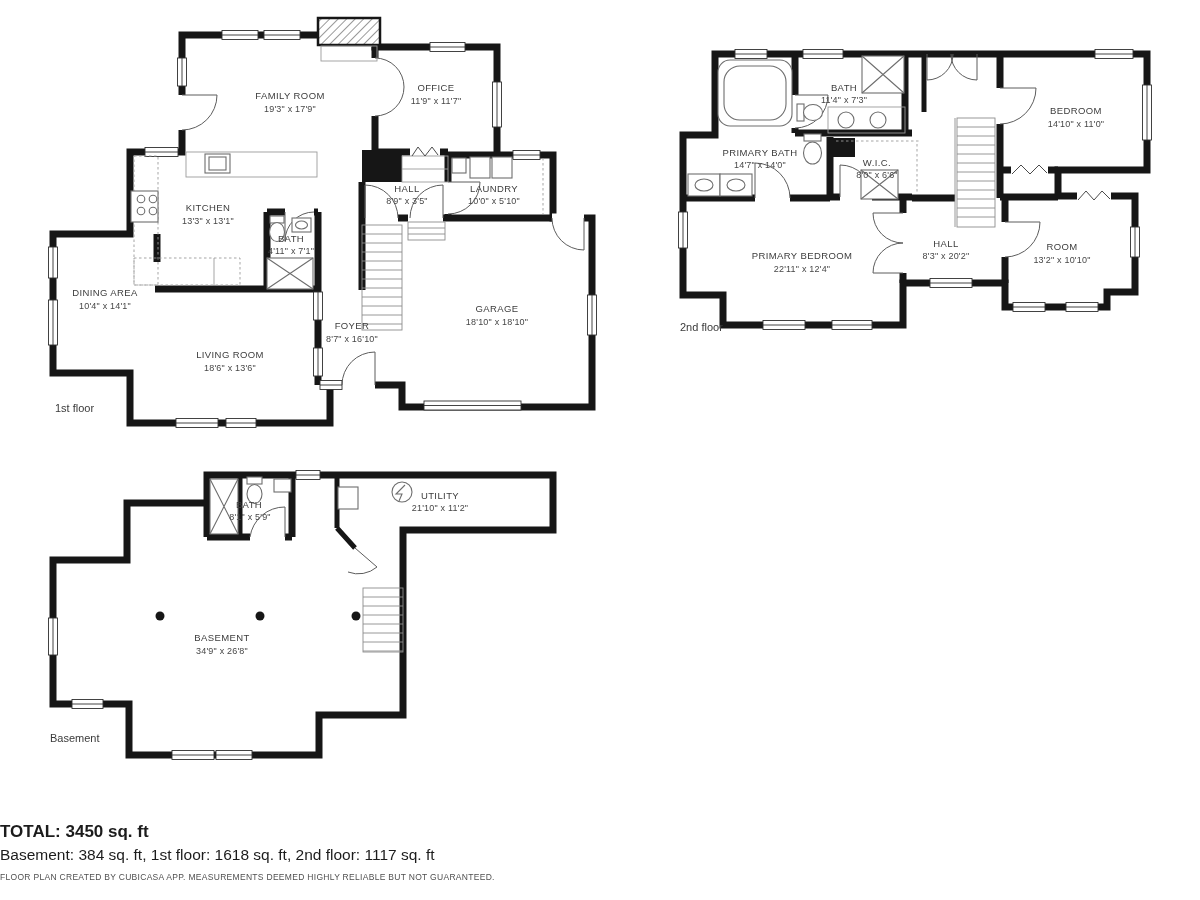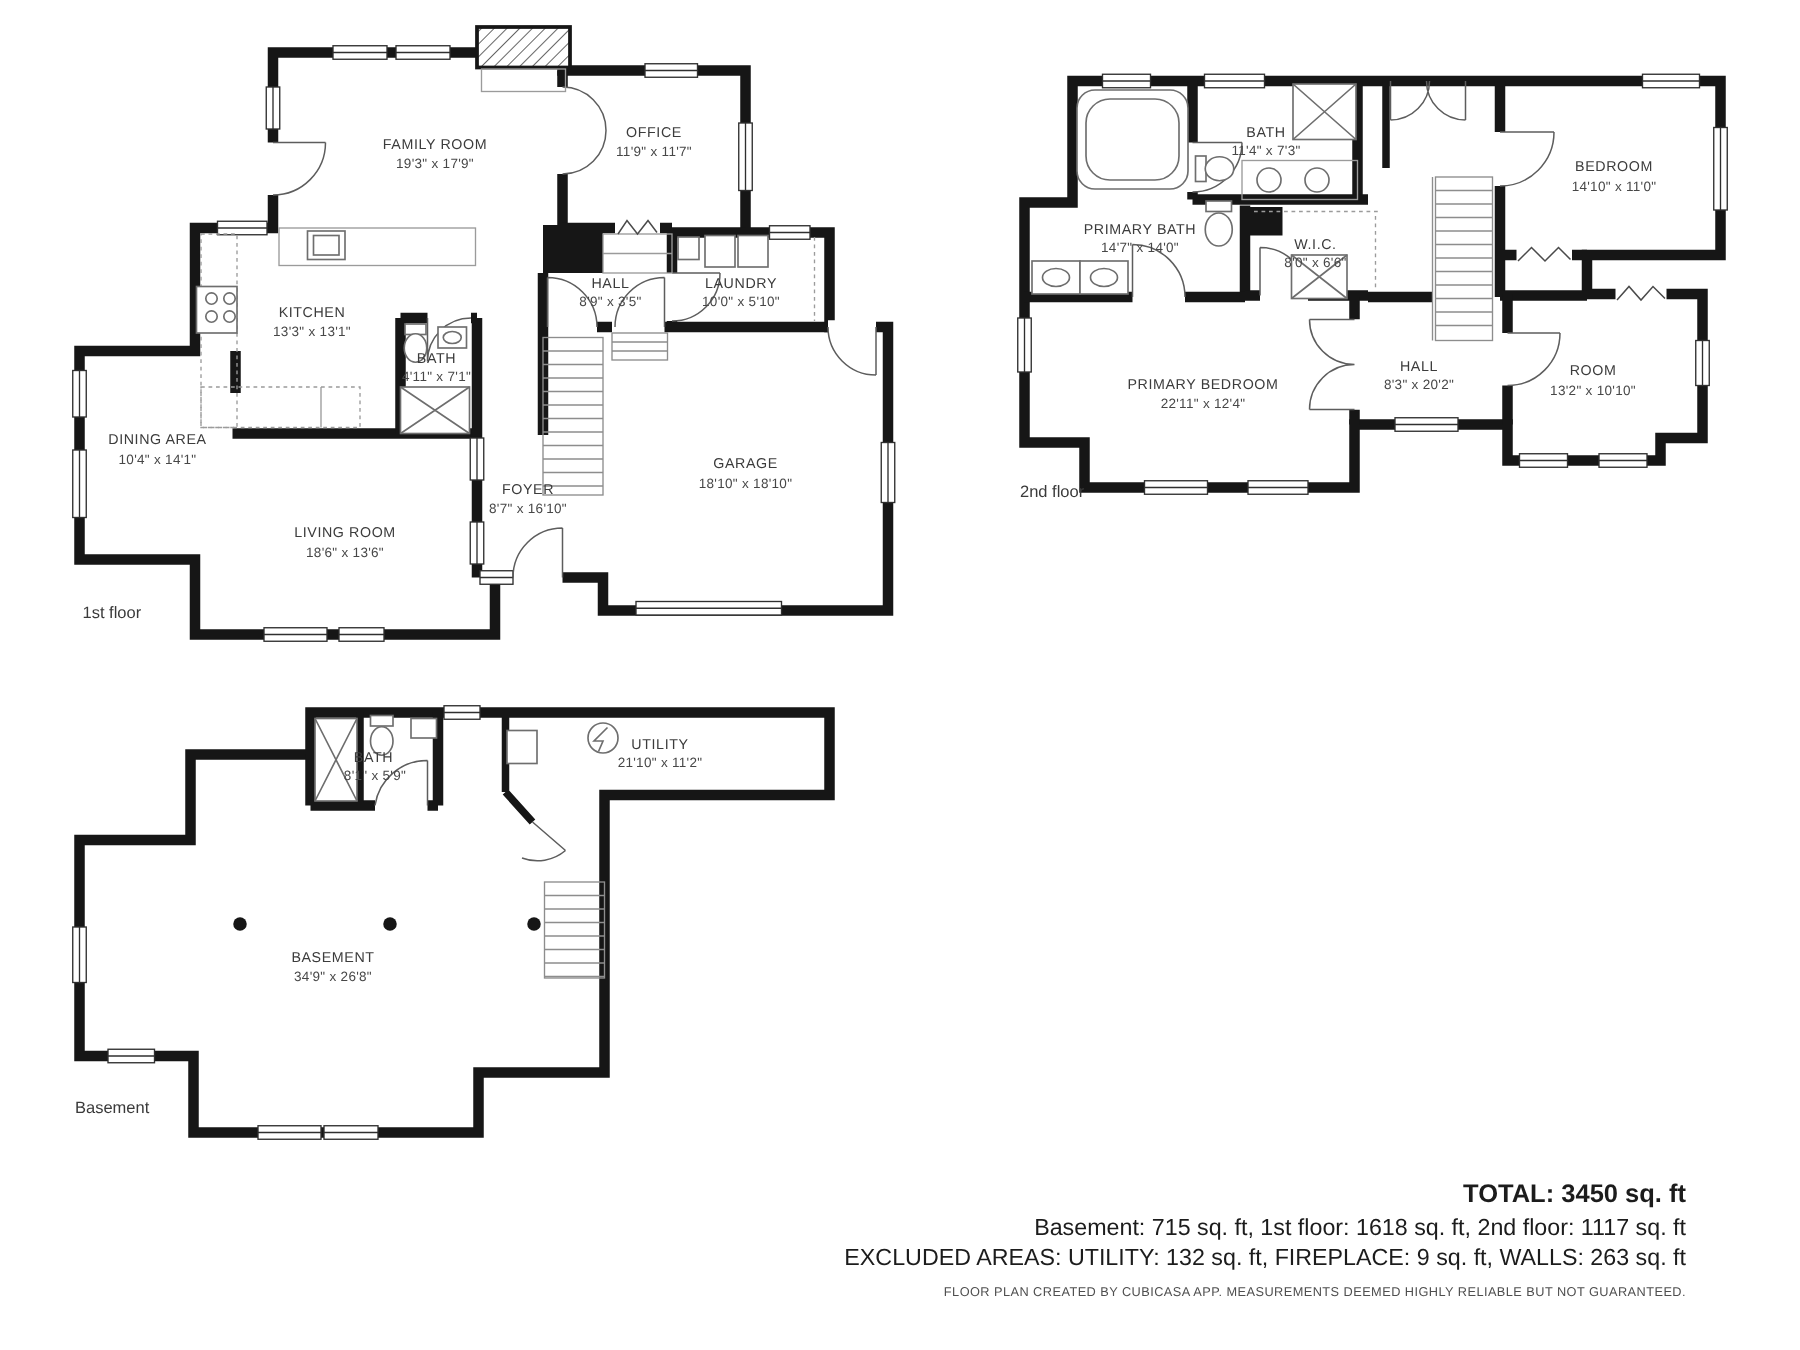--- a/index.html
+++ b/index.html
@@ -15,21 +15,21 @@
   .dr{fill:none;stroke:#5d5d5d;stroke-width:1;}
   .fx{fill:#ffffff;stroke:#6e6e6e;stroke-width:1.1;}
   .fxl{fill:none;stroke:#6e6e6e;stroke-width:1.1;}
   .ct{fill:none;stroke:#9b9b9b;stroke-width:0.9;}
   .st{fill:none;stroke:#8d8d8d;stroke-width:0.9;}
   .dsh{fill:none;stroke:#9b9b9b;stroke-width:0.9;stroke-dasharray:2.5 2.5;}
   .zz{fill:none;stroke:#4a4a4a;stroke-width:1;}
   .rn{font-size:9.5px;fill:#3c3c3c;text-anchor:middle;letter-spacing:.4px;}
   .rd{font-size:9px;fill:#474747;text-anchor:middle;letter-spacing:.2px;}
   .fl{font-size:11px;fill:#3a3a3a;}
-  #footer{position:absolute;left:0;top:786px;width:1124px;text-align:right;color:#1c1c1c;}
+  #footer{position:absolute;left:0;top:822px;width:1124px;text-align:left;color:#1c1c1c;}
   #footer .total{font-size:17px;font-weight:bold;margin:0 0 4px 0;}
   #footer .line{font-size:15.5px;margin:0 0 2px 0;}
   #footer .disclaimer{font-size:8.5px;color:#4f4f4f;letter-spacing:.3px;margin-top:8px;}
 </style>
 </head>
 <body>
 
 <div id="page">
 <svg width="1200" height="900" viewBox="0 0 1200 900">
   <defs>
@@ -436,17 +436,16 @@
       <text class="rd" x="440" y="511">21'10" x 11'2"</text>
       <text class="rn" x="222" y="641">BASEMENT</text>
       <text class="rd" x="222" y="654">34'9" x 26'8"</text>
       <text class="fl" x="50" y="742">Basement</text>
     </g>
   </g>
 </svg>
 
 <div id="footer">
   <div class="total">TOTAL: 3450 sq. ft</div>
-  <div class="line">Basement: 715 sq. ft, 1st floor: 1618 sq. ft, 2nd floor: 1117 sq. ft</div>
-  <div class="line">EXCLUDED AREAS: UTILITY: 132 sq. ft, FIREPLACE: 9 sq. ft, WALLS: 263 sq. ft</div>
+  <div class="line">Basement: 384 sq. ft, 1st floor: 1618 sq. ft, 2nd floor: 1117 sq. ft</div>
   <div class="disclaimer">FLOOR PLAN CREATED BY CUBICASA APP. MEASUREMENTS DEEMED HIGHLY RELIABLE BUT NOT GUARANTEED.</div>
 </div>
 </div>
 
 </body></html>

